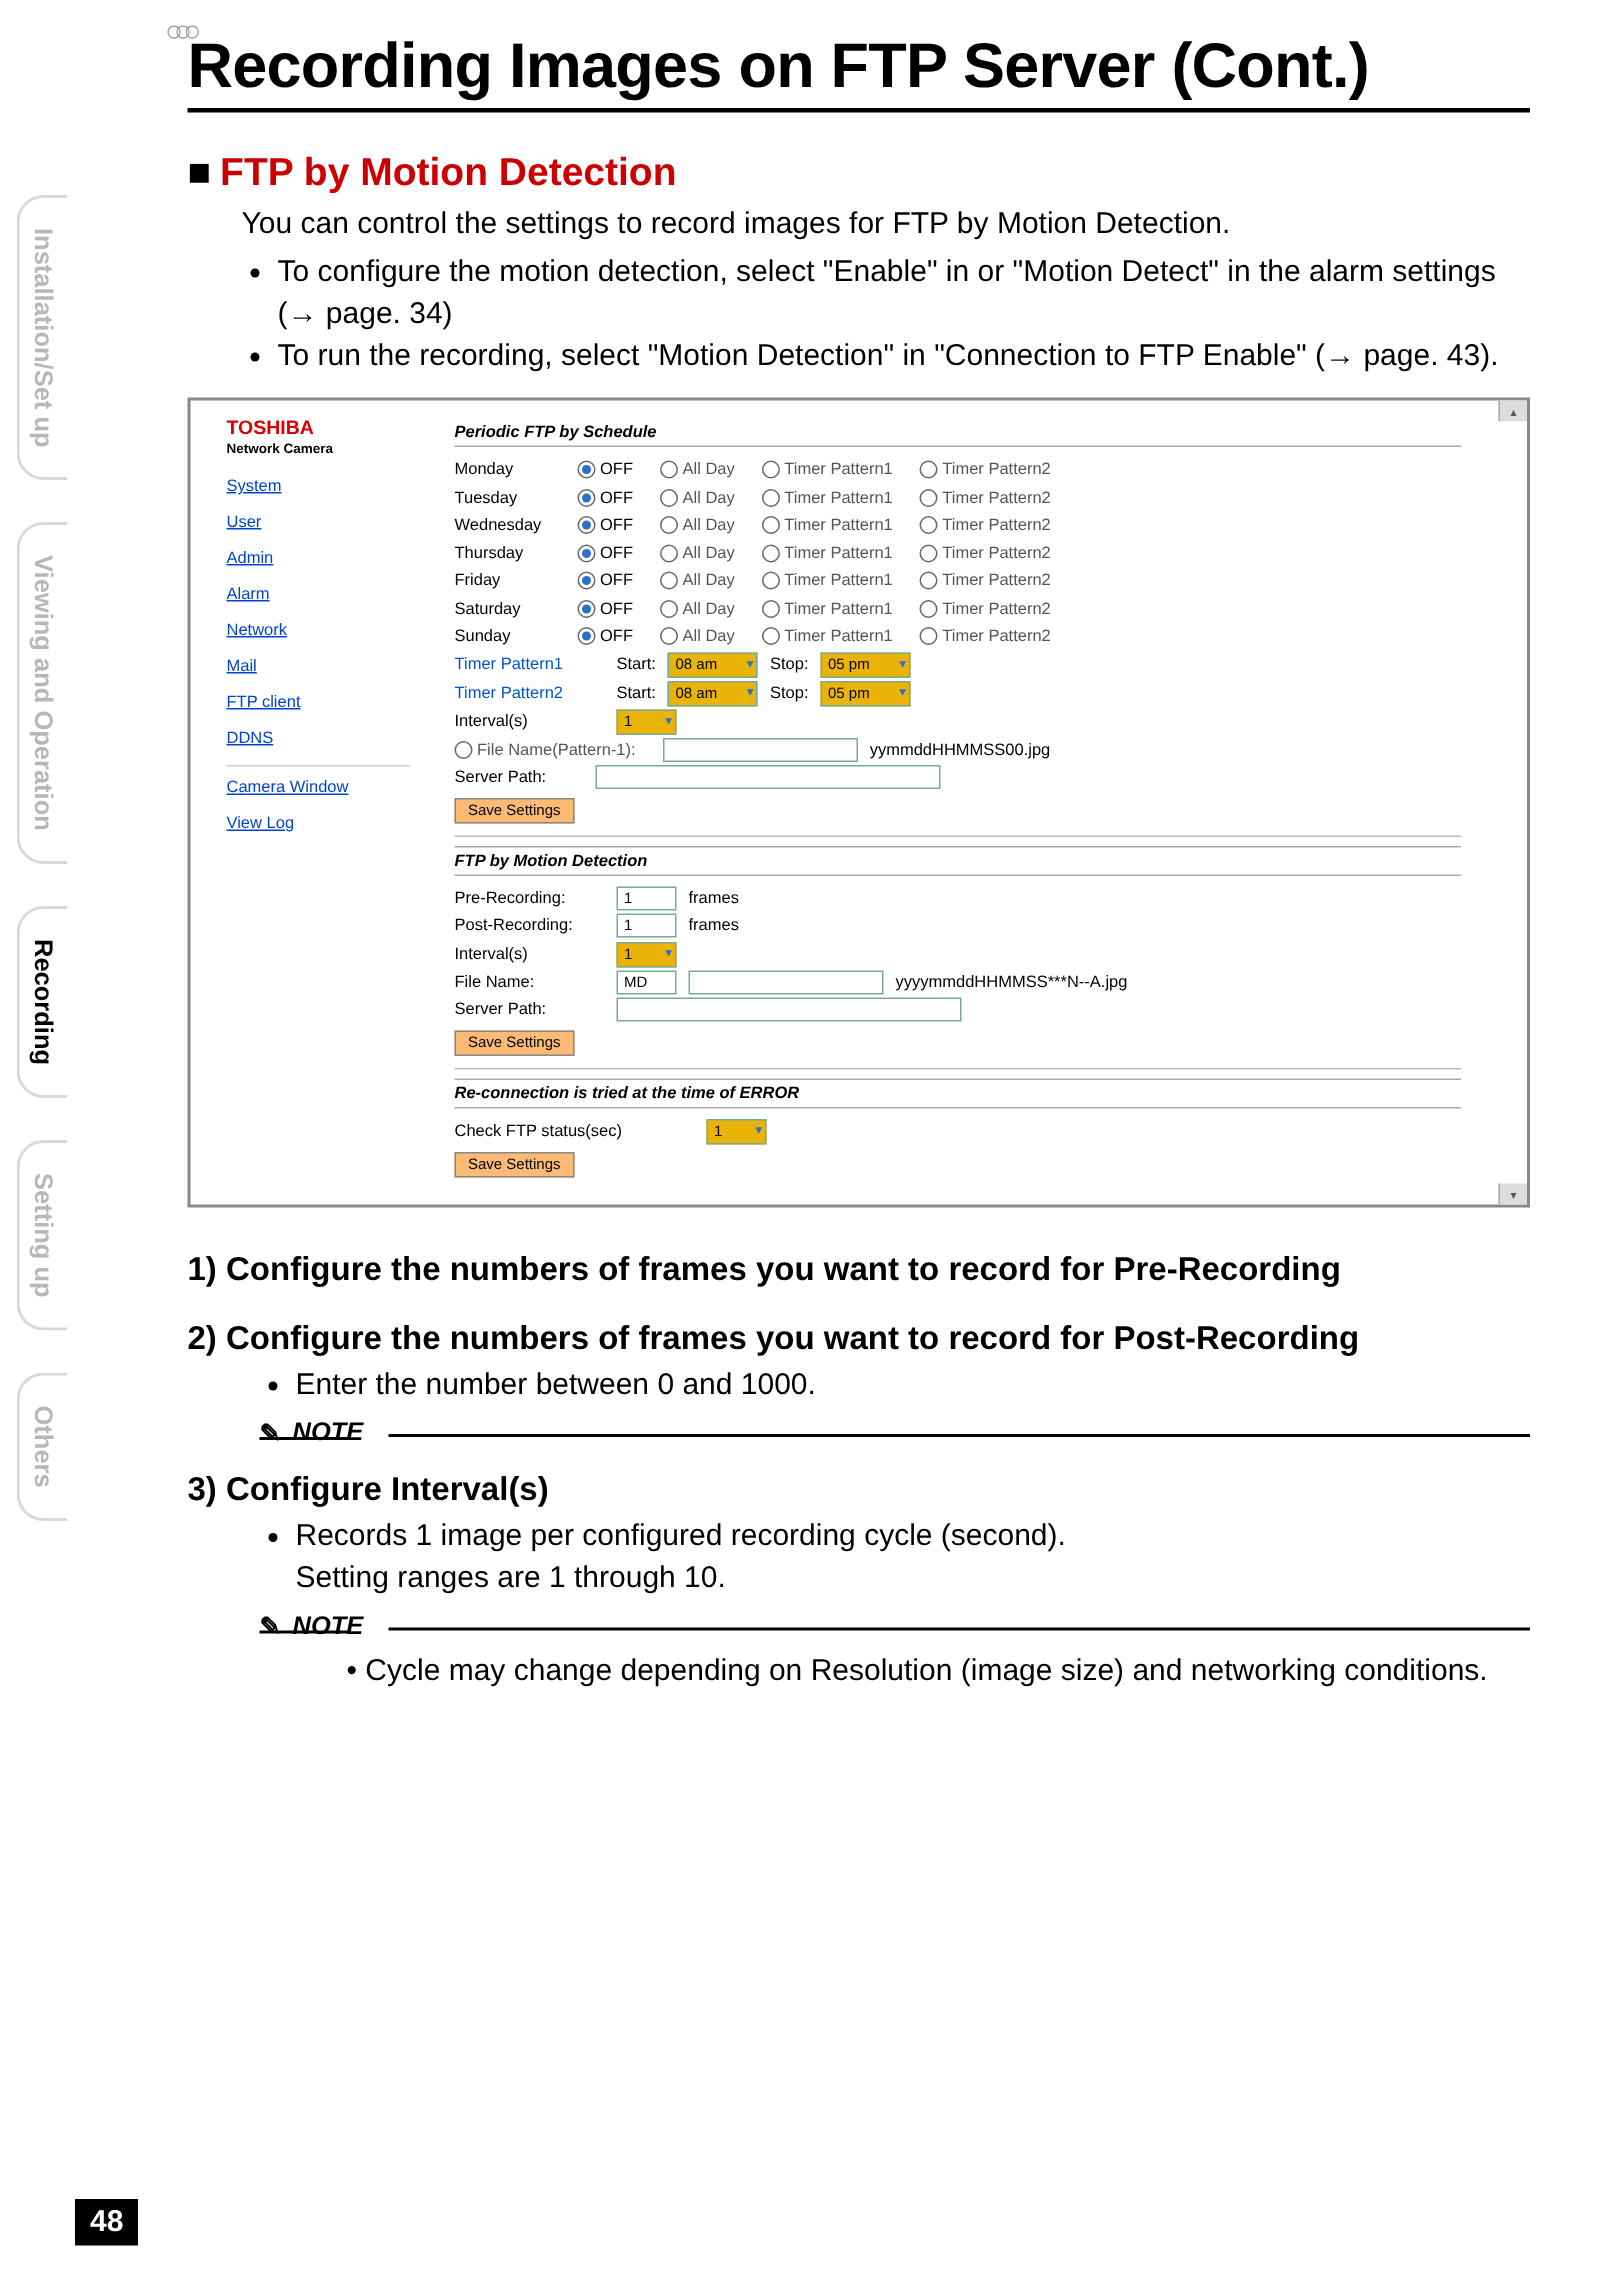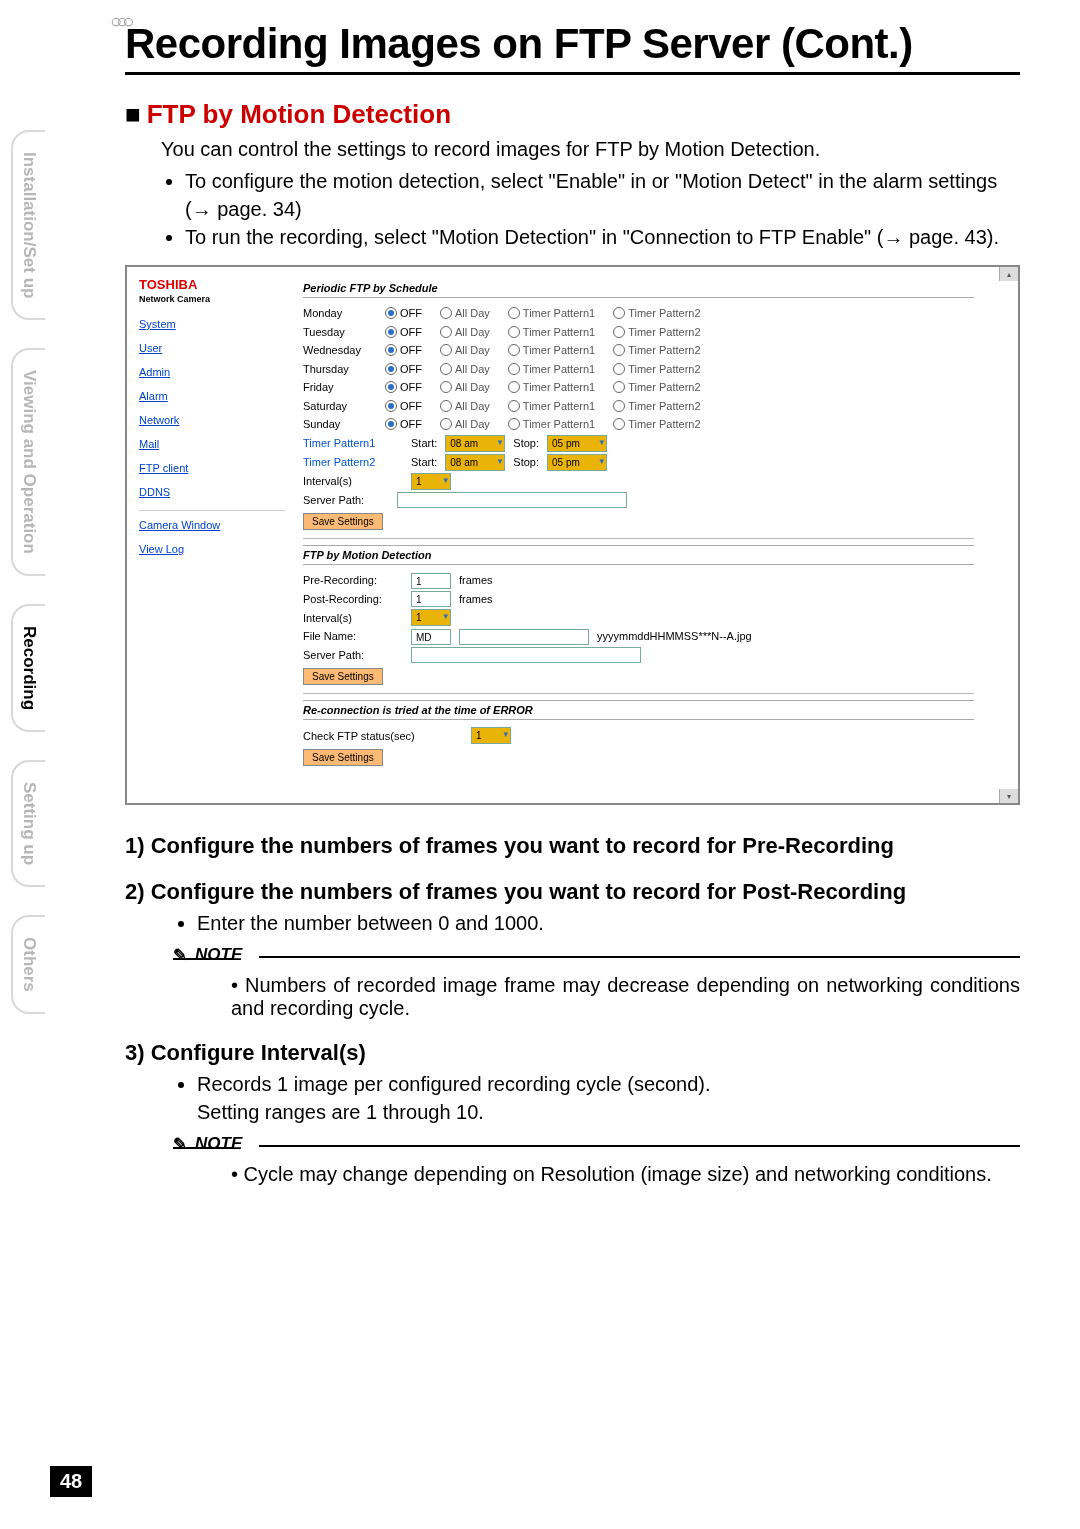--- a/index.html
+++ b/index.html
@@ -112,21 +112,21 @@
     position: absolute;
     bottom: 0; right: 0;
     width: 18px; height: 14px;
     background: #ddd;
     border-left: 1px solid #aaa;
     display: flex; align-items: center; justify-content: center;
     font-size: 8px; color: #555;
   }
   .ss-nav {
     width: 170px;
-    padding: 10px 12px;
+    padding: 10px 24px;
     border-right: 0;
     box-sizing: border-box;
   }
   .brand {
     color: #d00;
     font-weight: bold;
     font-size: 13px;
     margin-bottom: 2px;
   }
   .brand-sub {
@@ -156,21 +156,21 @@
     font-style: italic;
     font-size: 11px;
     border-top: 1px solid #aaa;
     border-bottom: 1px solid #aaa;
     padding: 3px 0;
     margin: 6px 0 6px 0;
   }
   .panel-title.notop { border-top: none; }
   .row {
     display: flex;
-    align-items: flex-end;
+    align-items: flex-start;
     gap: 8px;
     padding: 1px 0;
     line-height: 1.5;
   }
   .daylabel { width: 74px; }
   .radio {
     display: inline-flex;
     align-items: center;
     gap: 3px;
     margin-right: 10px;
@@ -380,20 +380,28 @@
           <span>Start:</span>
           <span class="sel-box">08 am</span>
           <span>Stop:</span>
           <span class="sel-box">05 pm</span>
         </div>
         <div class="row">
           <span style="width:100px;">Interval(s)</span>
           <span class="sel-box" style="min-width:20px;">1</span>
         </div>
         <div class="row">
+          <span class="radio">
+              <span class="dot"></span>
+              <span>File Name(Pattern-1):</span>
+            </span>
+          <span class="txt-box" style="width:120px;"></span>
+          <span>yymmddHHMMSS00.jpg</span>
+        </div>
+        <div class="row">
           <span style="width:86px;">Server Path:</span>
           <span class="txt-box" style="width:220px;"></span>
         </div>
         <div class="btn">Save Settings</div>
 
         <div class="section-divide"></div>
         <div class="panel-title">FTP by Motion Detection</div>
         <div class="row">
           <span style="width:100px;">Pre-Recording:</span>
           <span class="txt-box" style="width:30px;">1</span>
@@ -433,21 +441,20 @@
     <h3>1) Configure the numbers of frames you want to record for Pre-Recording</h3>
 
     <h3>2) Configure the numbers of frames you want to record for Post-Recording</h3>
     <ul class="step-list">
       <li>Enter the number between 0 and 1000.</li>
     </ul>
     <div class="note-wrap">
       <span class="note-label">NOTE</span>
       <div class="note-rule"></div>
       <div class="note-underline"></div>
-      <div class="note-text">Numbers of recorded image frame may decrease depending on networking conditions and recording cycle.</div>
     </div>
 
     <h3>3) Configure Interval(s)</h3>
     <ul class="step-list">
       <li>
         <span>Records 1 image per configured recording cycle (second).</span><br>
         <span>Setting ranges are 1 through 10.</span>
       </li>
     </ul>
     <div class="note-wrap">

